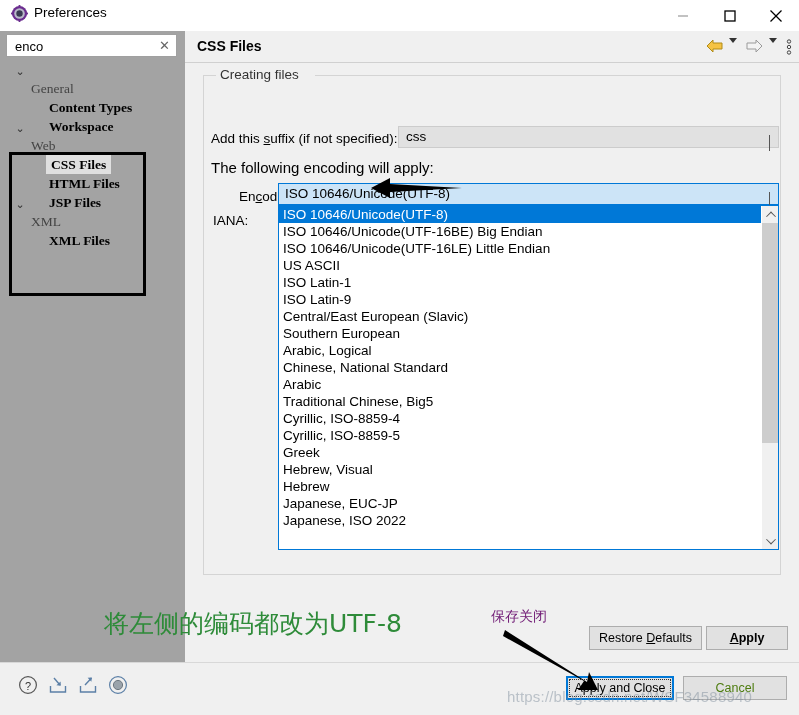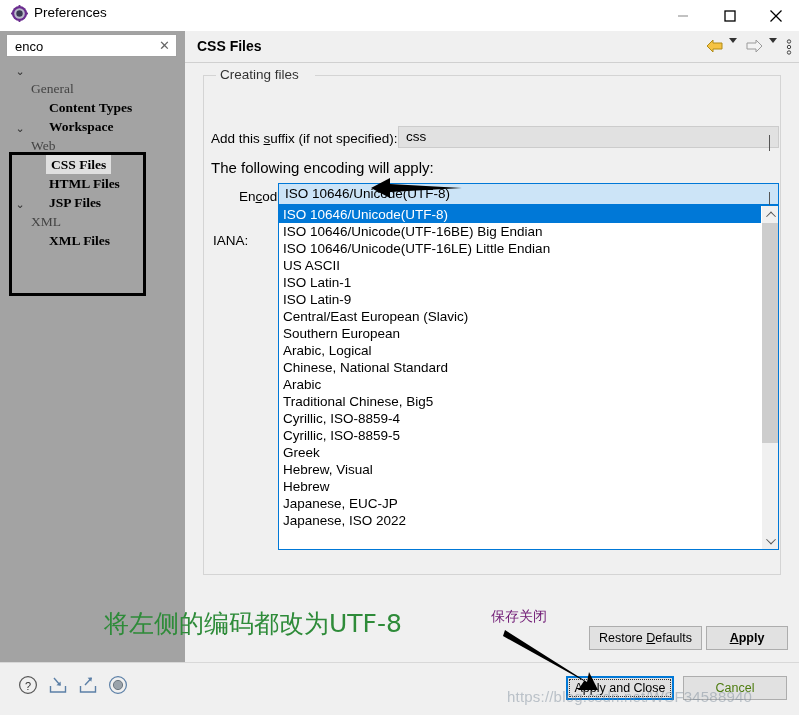--- a/index.html
+++ b/index.html
@@ -237,21 +237,20 @@
   #encoding-label {
     position: absolute;
     left: 28px; top: 158px;
     font-size: 13.5px;
     margin-left: 26px;
   }
   #iana-label {
     position: absolute;
     left: 28px; top: 182px;
     font-size: 13.5px;
-    margin-top: 20px;
   }
   #encoding-combo {
     position: absolute;
     left: 93px; top: 152px;
     width: 501px; height: 22px;
     background: #cce4f7;
     border: 1px solid #0078d7;
     box-sizing: border-box;
   }
   #encoding-value {

